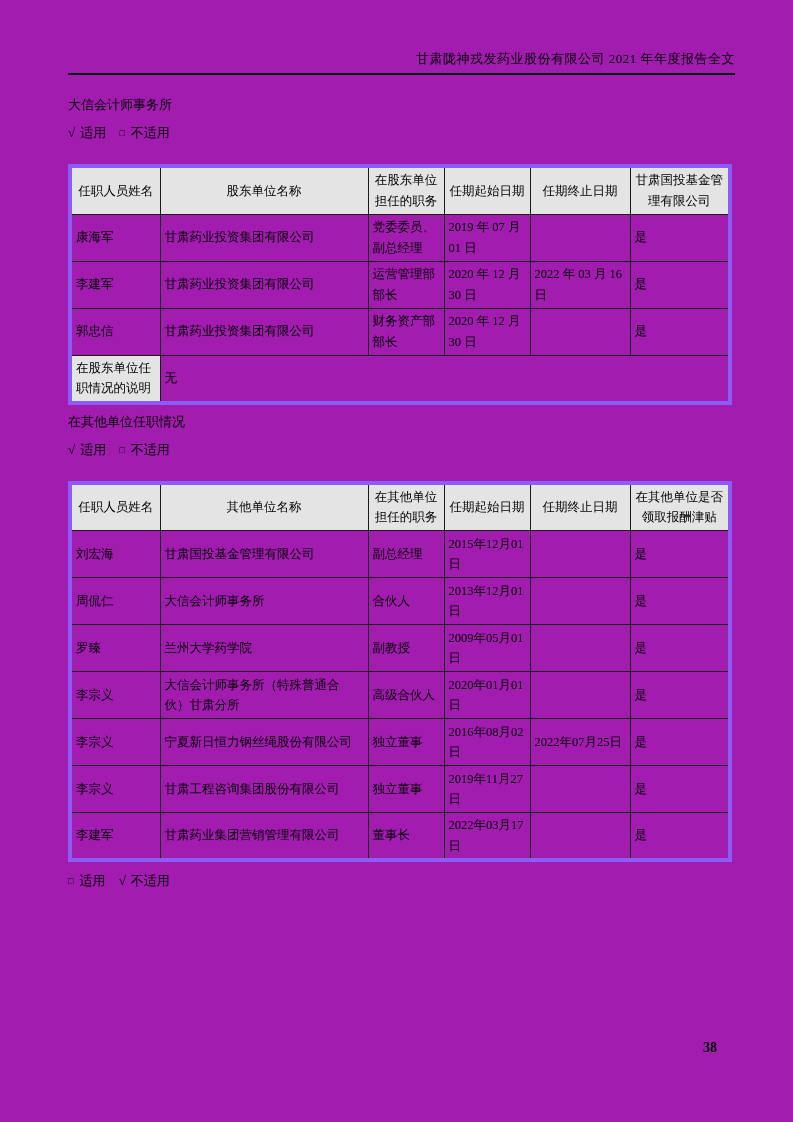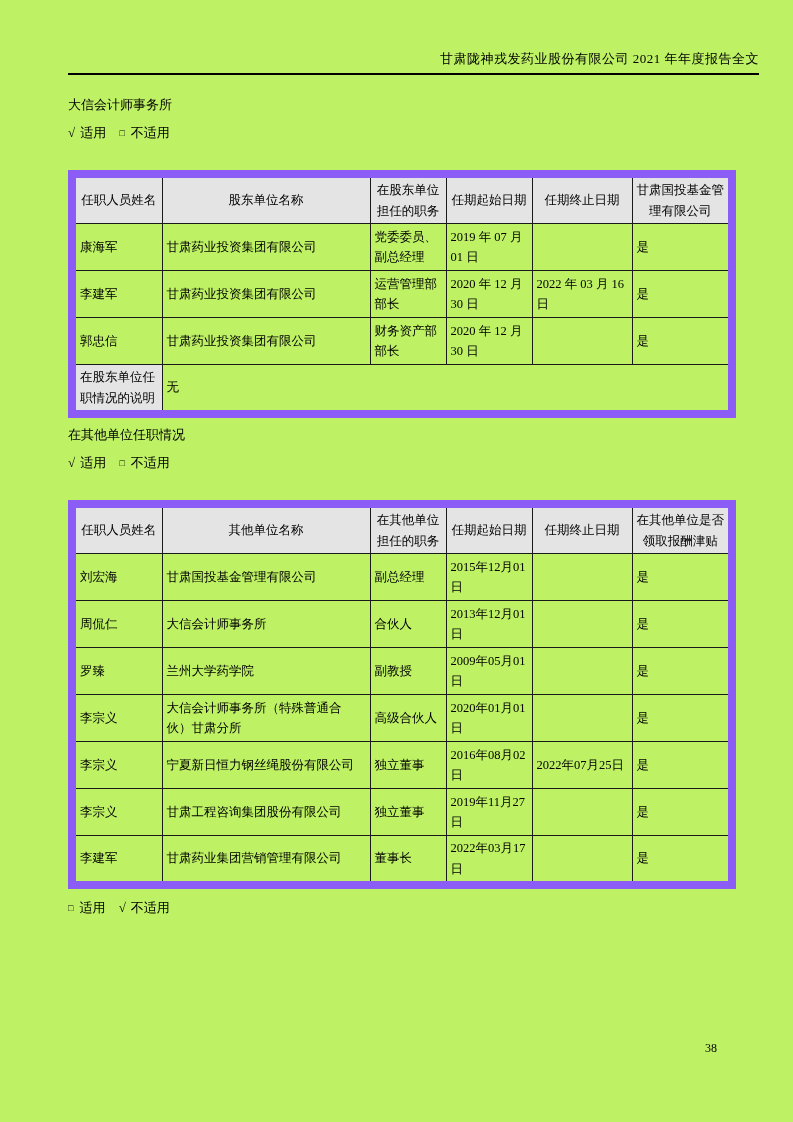--- a/index.html
+++ b/index.html
@@ -1,46 +1,46 @@
 <!DOCTYPE html>
 <html><head>
 <meta charset="utf-8">
 <style>
   html, body { margin: 0; padding: 0; background: #888; }
   .page {
     position: relative;
     width: 793px;
     height: 1122px;
     margin: 0 auto;
-    background: #bef264;
+    background: #a21caf;
     box-sizing: border-box;
-    padding: 50px 34px 0 68px;
+    padding: 50px 58px 0 68px;
     font-family: "Liberation Serif", "DejaVu Serif", serif;
     color: #000;
     font-size: 13px;
   }
   .doc-header {
     text-align: right;
     font-size: 13px;
     letter-spacing: 0.5px;
     padding-bottom: 5px;
     border-bottom: 2px solid #000;
     line-height: 18px;
   }
   .section-title { margin-top: 21px; line-height: 18px; }
   .applic-line { margin-top: 9px; line-height: 19px; }
   .applic-line .gap { display: inline-block; width: 10px; }
   .mark-check { font-size: 13px; margin-right: 5px; }
   .mark-box { font-size: 9px; margin-right: 6px; vertical-align: 1px; }
   table.doc-table {
-    margin-top: 27px;
+    margin-top: 21px;
     border-collapse: collapse;
     table-layout: fixed;
     width: 660px;
-    border: 8px solid #8b5cf6;
+    border: 4px solid #8b5cf6;
     font-size: 12.5px;
   }
   table.doc-table th, table.doc-table td {
     border: 1px solid #1a1a1a;
     line-height: 20.5px;
     padding: 2px 4px;
     vertical-align: middle;
     overflow-wrap: break-word;
     box-sizing: border-box;
   }
@@ -50,21 +50,22 @@
     text-align: center;
     height: 48px;
   }
   table.doc-table td { text-align: left; height: 47px; }
   td.note-label { background: #e4e4e4; }
   .footer-statement { margin-top: 10px; line-height: 18px; }
   .page-number {
     position: absolute;
     right: 76px;
     bottom: 66px;
-    font-size: 12px;
+    font-size: 14px;
+    font-weight: bold;
   }
   
   col.c-name { width: 90px; }
   col.c-org { width: 208px; }
   col.c-pos { width: 76px; }
   col.c-start { width: 86px; }
   col.c-end { width: 100px; }
   col.c-pay { width: 100px; }
 </style>
 </head>

